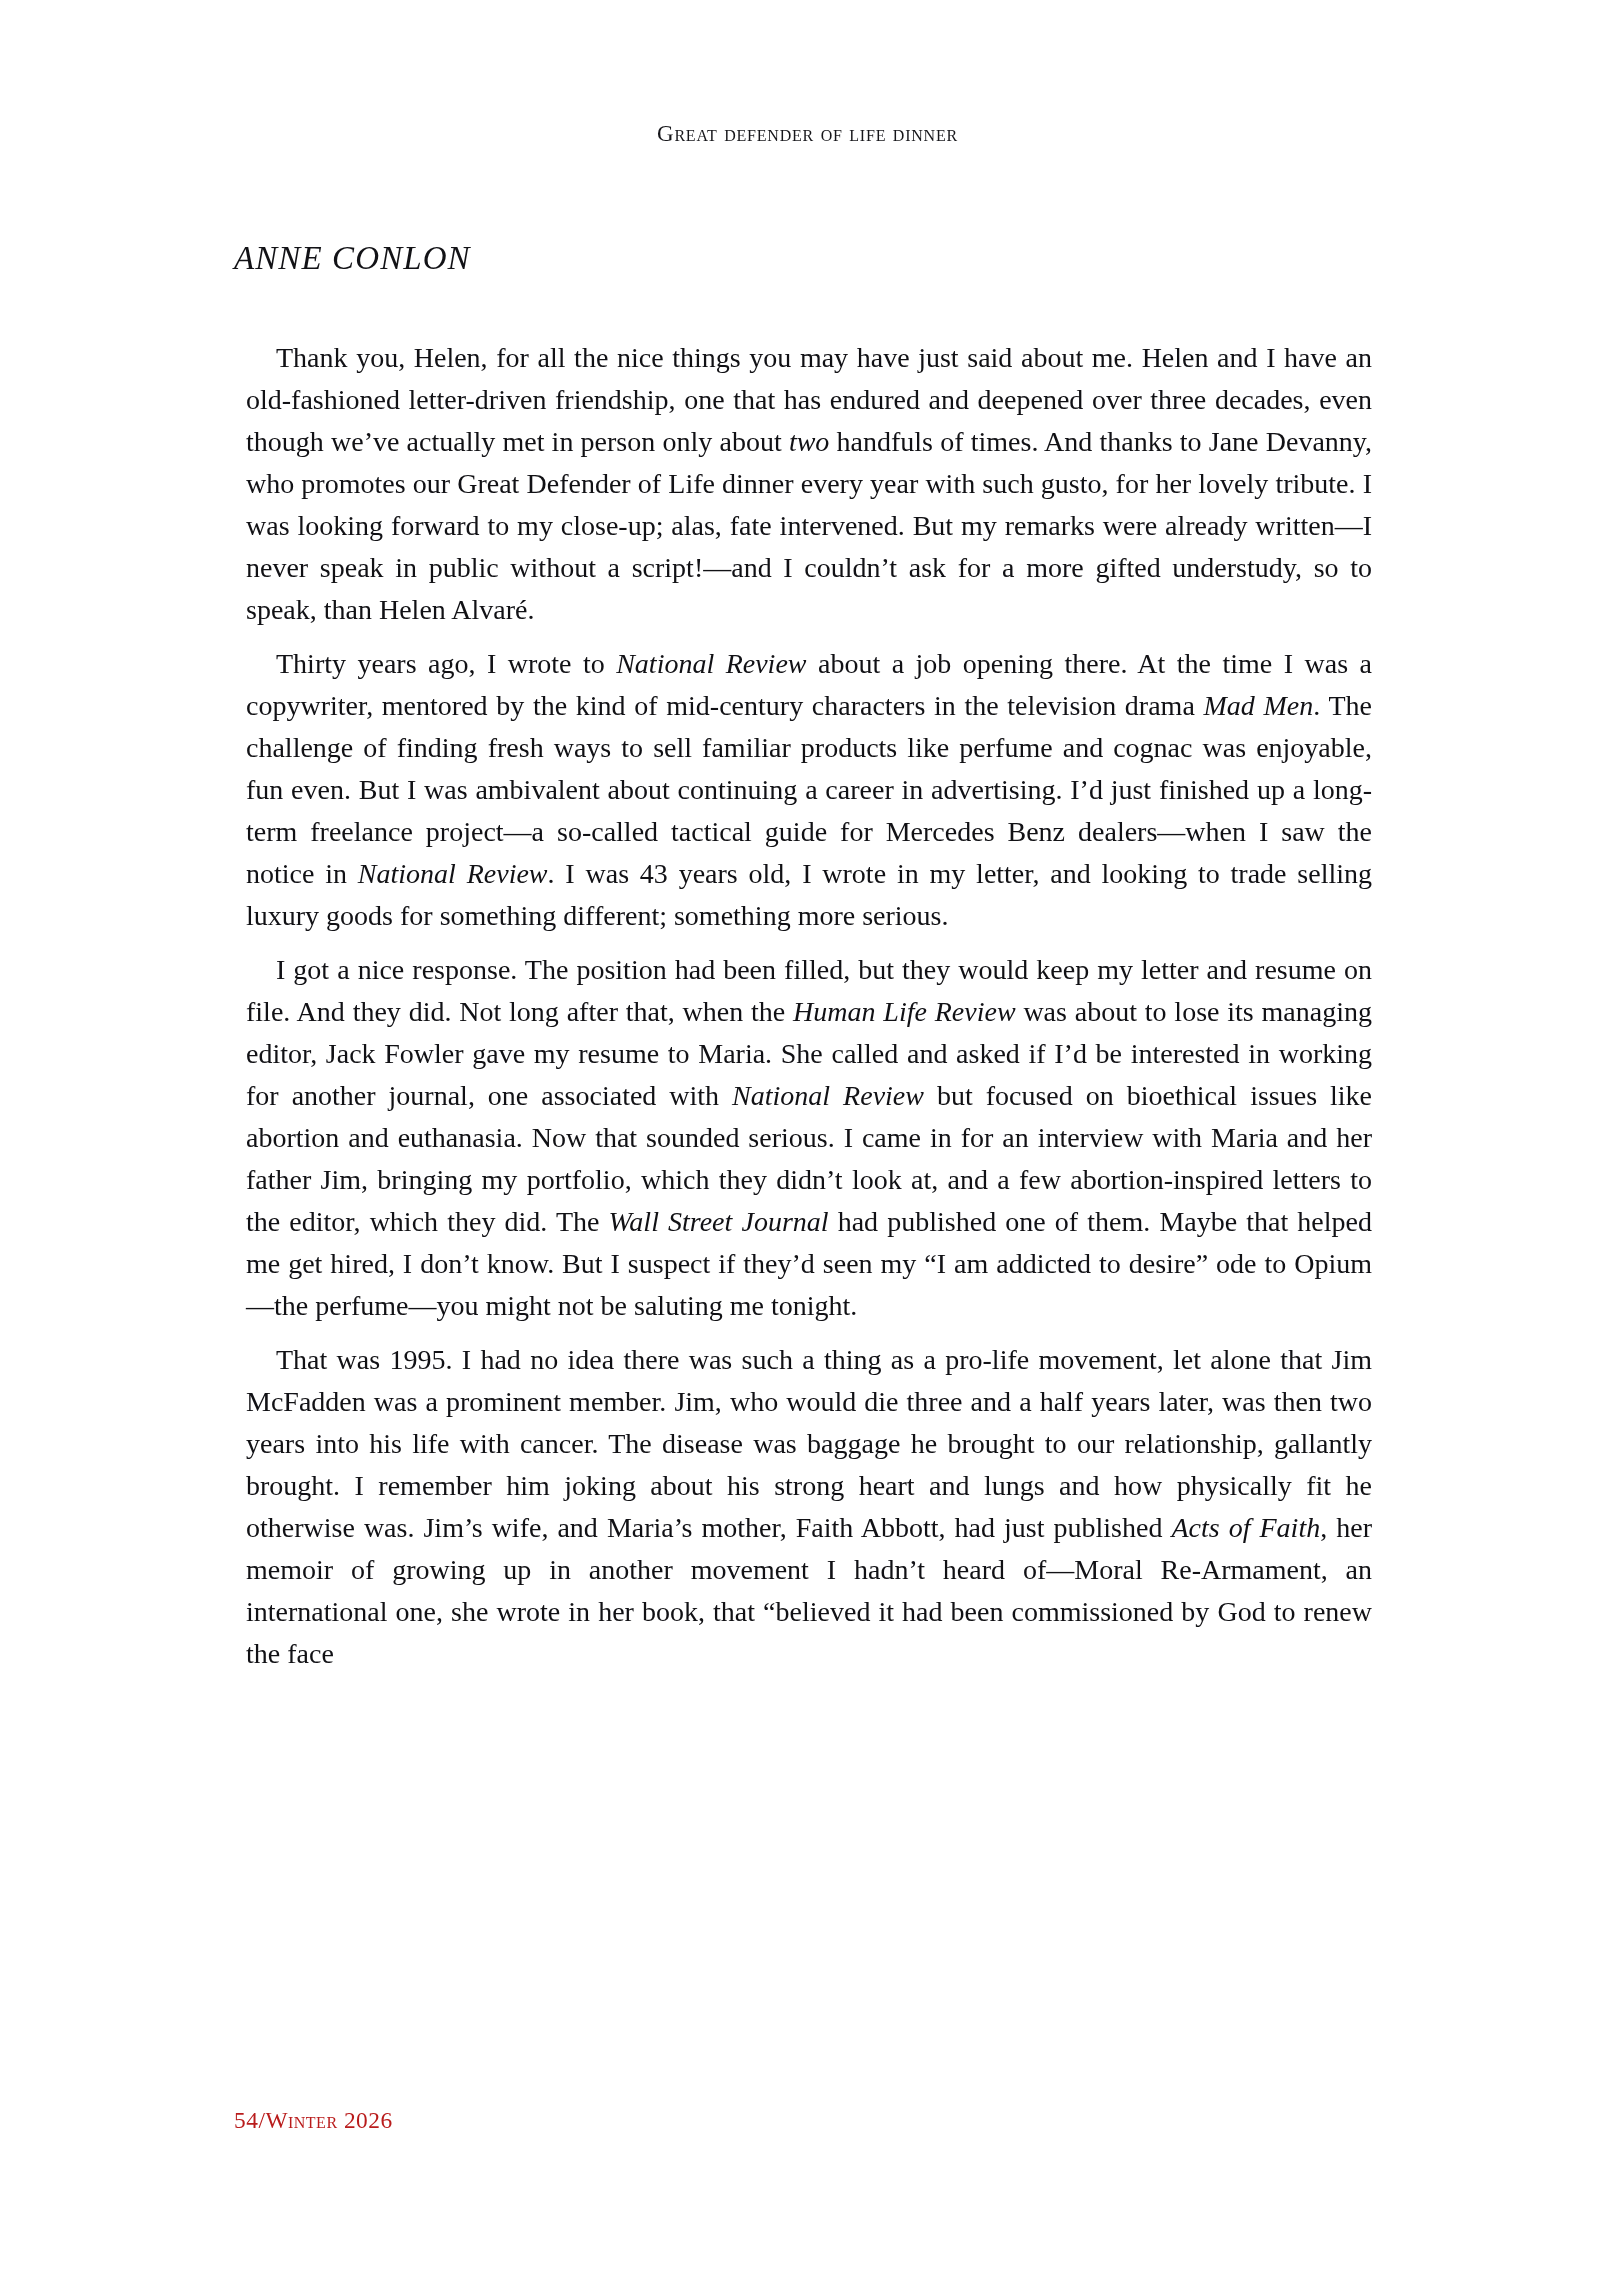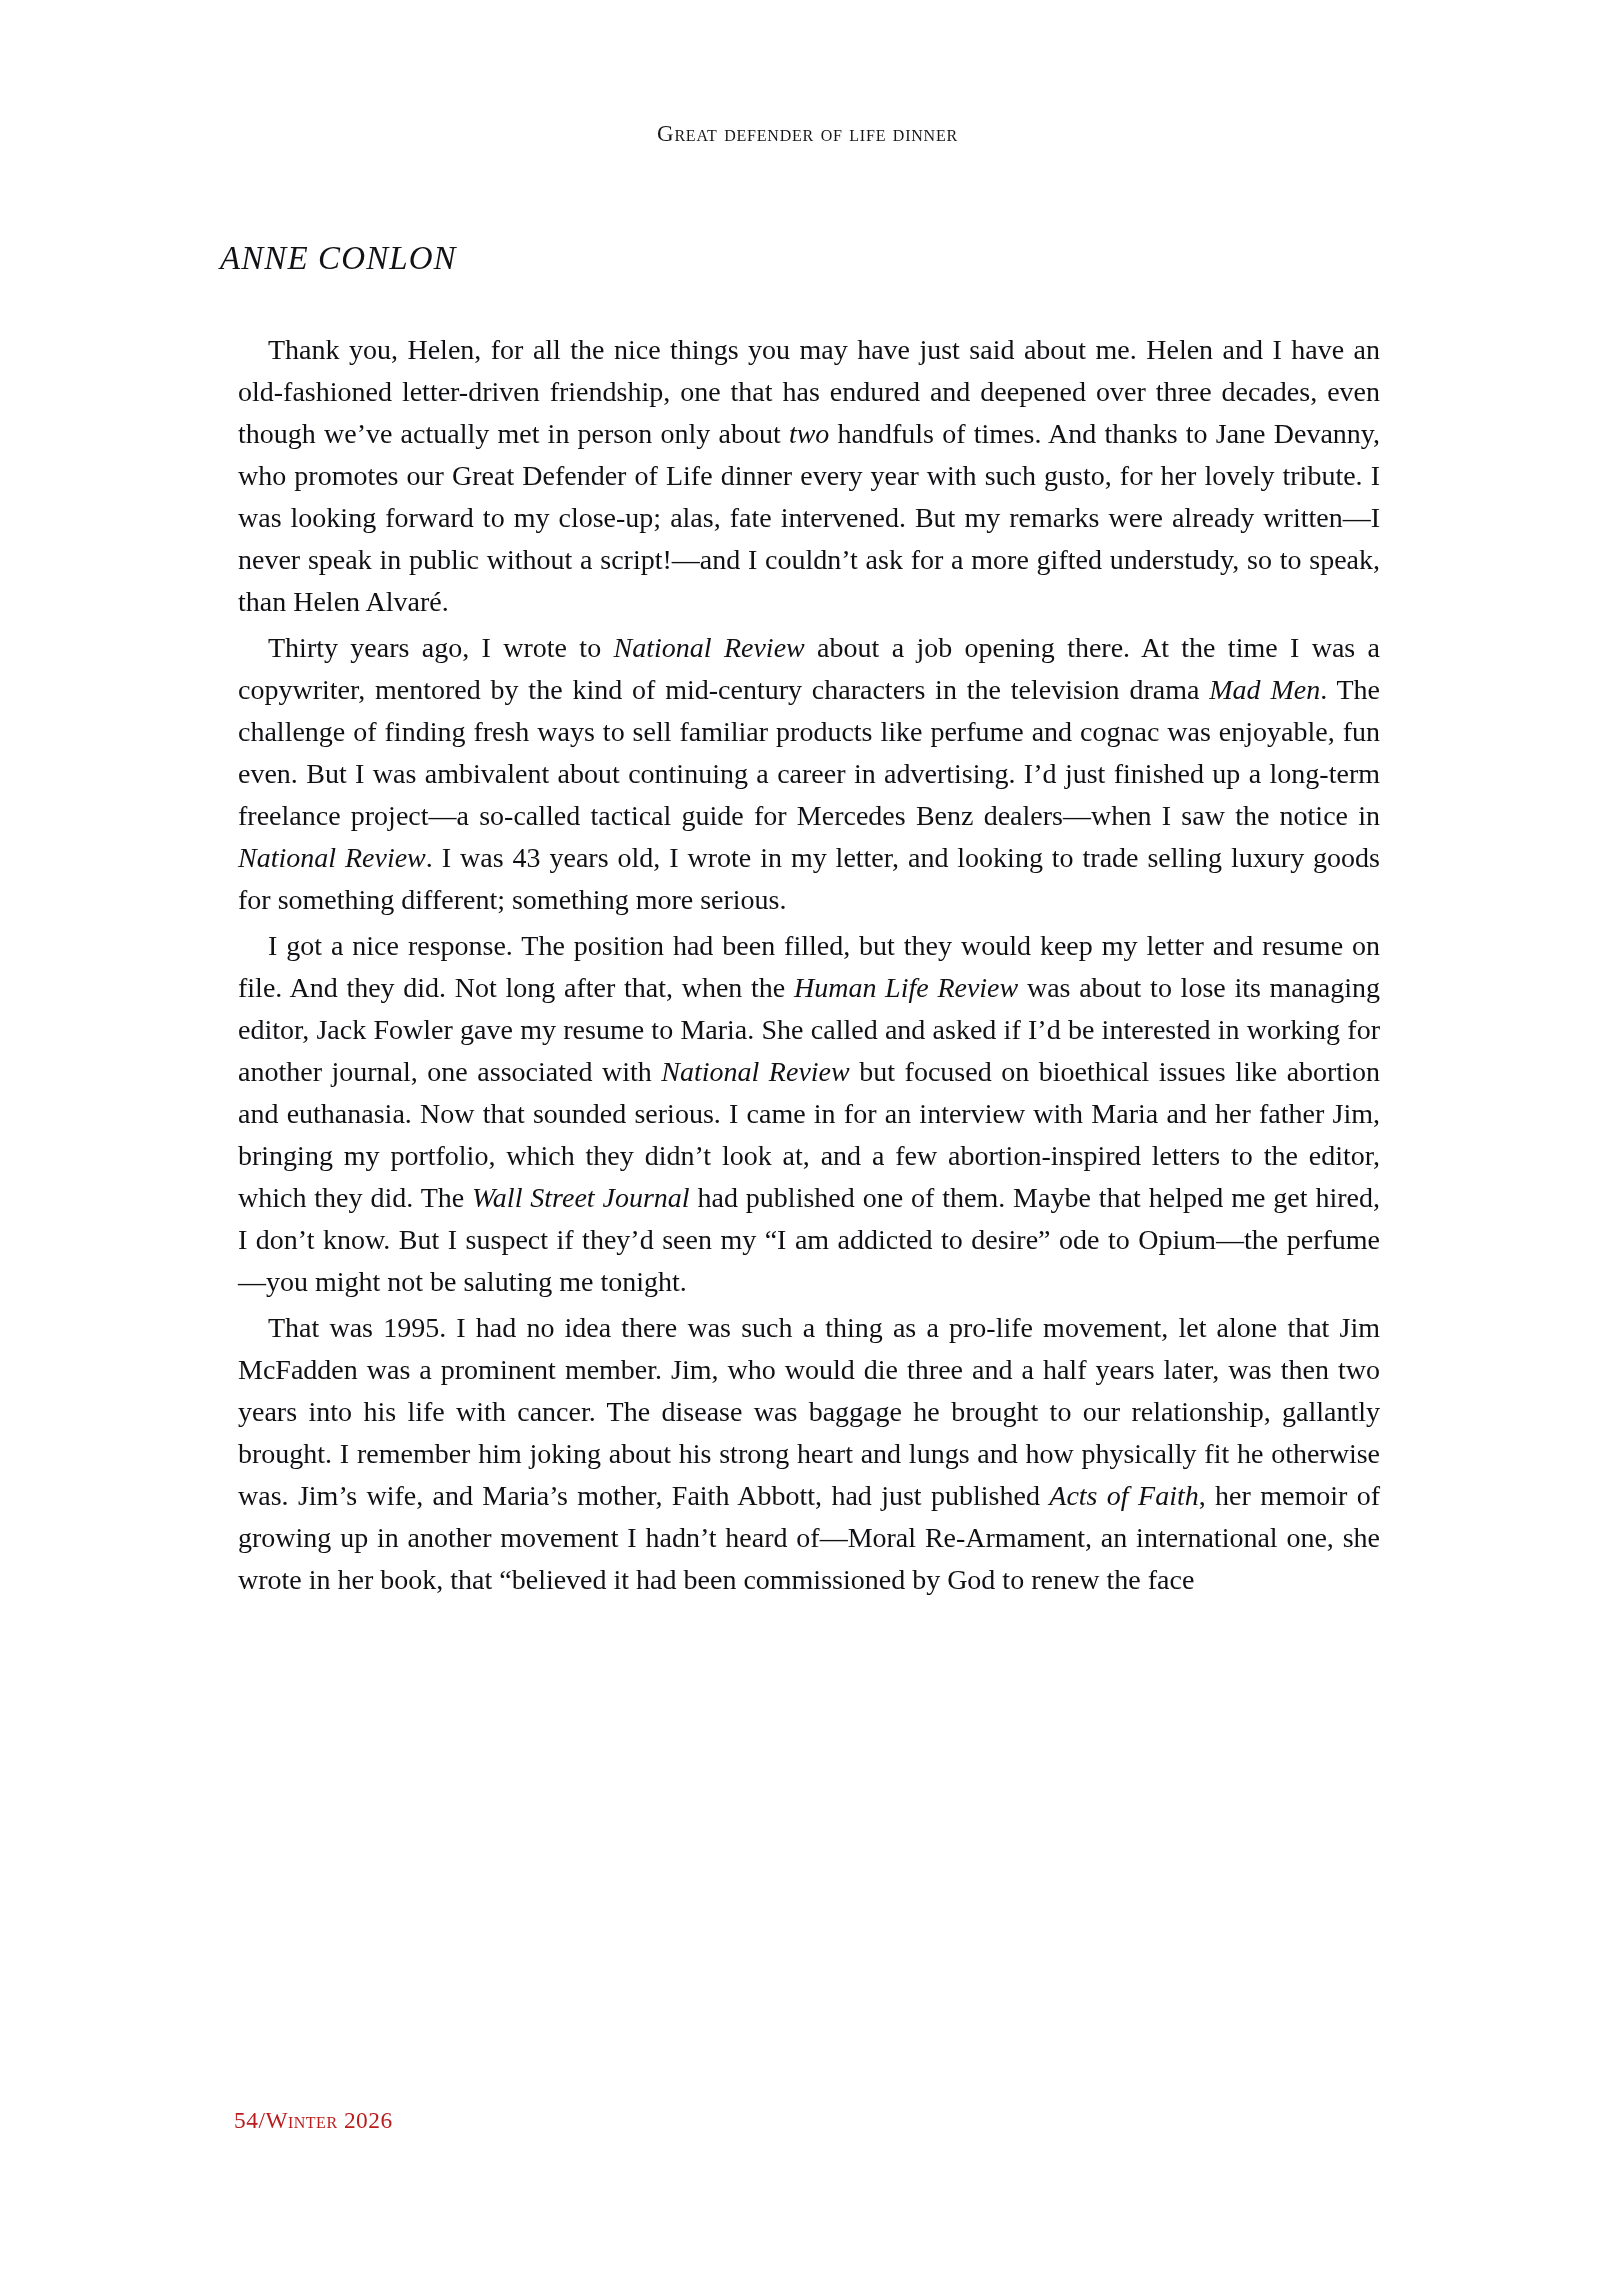--- a/index.html
+++ b/index.html
@@ -27,35 +27,35 @@
     letter-spacing: 0.8px;
     font-variant: small-caps;
     text-transform: lowercase;
     color: #16161a;
   }
   .running-head::first-letter { text-transform: uppercase; }
 
   .byline {
     position: absolute;
     top: 240px;
-    left: 220px;
+    left: 234px;
     font-style: italic;
     font-size: 33px;
     letter-spacing: 1.1px;
     color: #121216;
   }
 
   .body-block {
     position: absolute;
     top: 325px;
     left: 234px;
     width: 1150px;
   }
   .para {
-    margin: 4px;
+    margin: 12px;
     text-align: justify;
     text-justify: inter-word;
     font-size: 28px;
     line-height: 42px;
     text-indent: 30px;
     color: #111115;
     hyphens: manual;
   }
   .para i { font-style: italic; }
 

